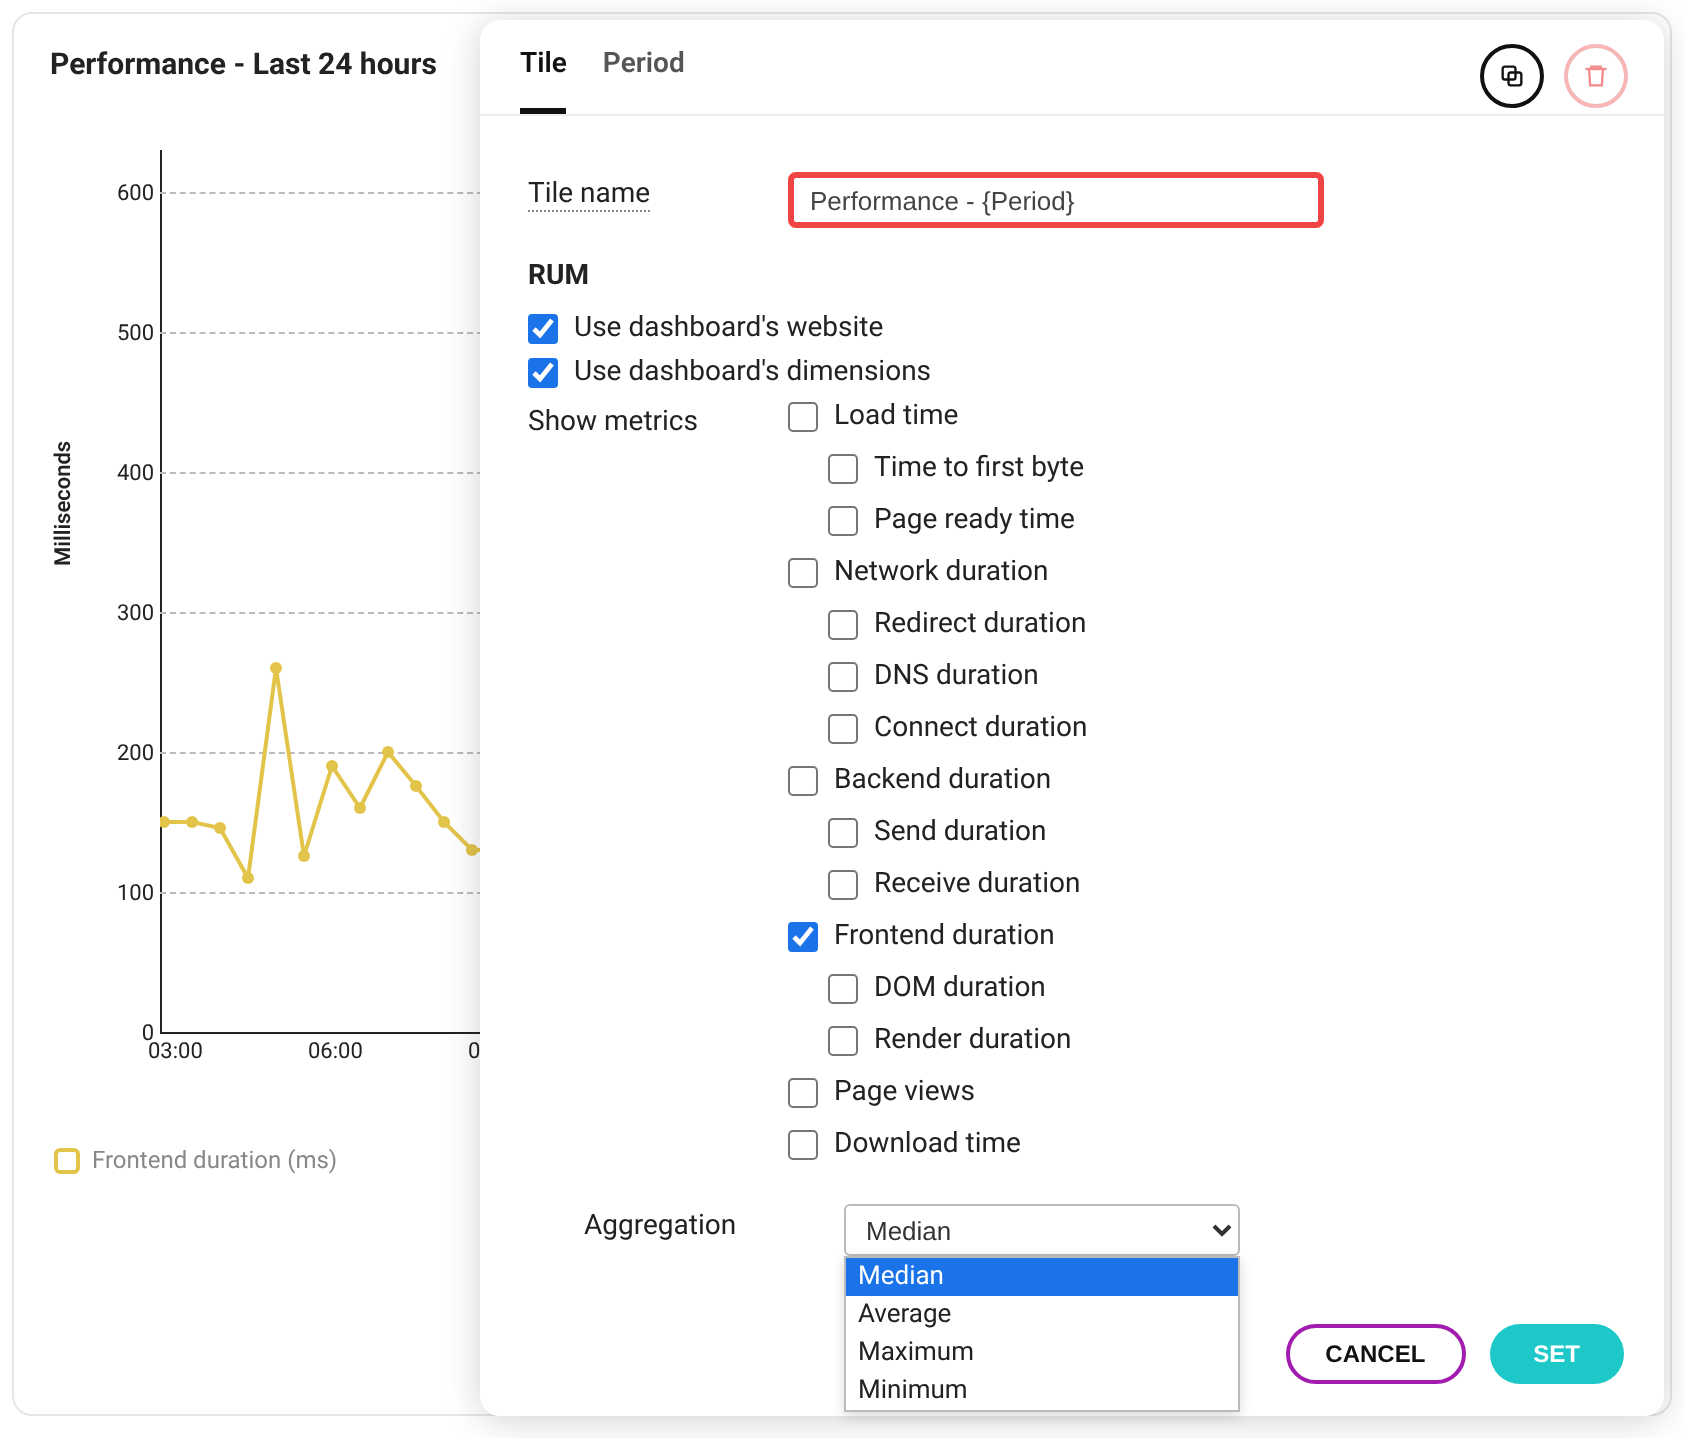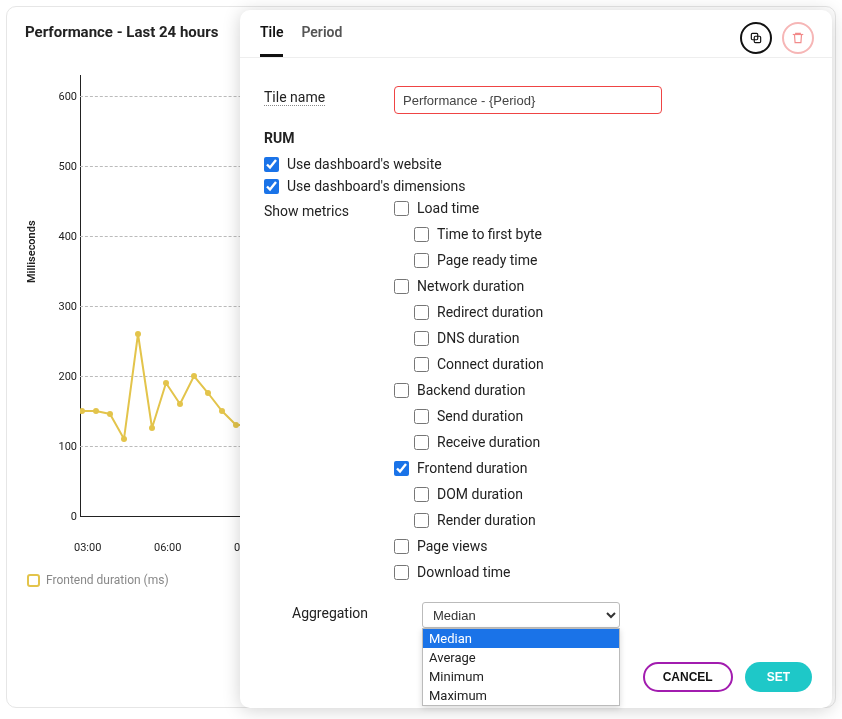--- a/index.html
+++ b/index.html
@@ -2,42 +2,42 @@
 <html><head>
 <meta charset="utf-8">
 <style>
 * { box-sizing: border-box; margin: 0; padding: 0; }
 body { font-family: -apple-system, BlinkMacSystemFont, "Segoe UI", Roboto, Arial, sans-serif; background: #fff; width: 842px; height: 719px; position: relative; overflow: hidden; }
 .bg-card { position: absolute; left: 6px; top: 6px; width: 830px; height: 702px; border: 1px solid #e6e6e6; border-radius: 10px; background: #fff; }
 .card-title { position: absolute; left: 18px; top: 16px; font-size: 15px; font-weight: 700; color: #222; }
 .chart-area { position: absolute; left: 20px; top: 46px; width: 270px; height: 490px; }
 .y-label { position: absolute; left: -2px; top: 230px; transform: rotate(-90deg); transform-origin: left top; font-size: 11px; color: #222; font-weight: 600; }
 .y-tick { position: absolute; left: 28px; font-size: 11px; color: #222; text-align: right; width: 22px; }
-.x-tick { position: absolute; top: 488px; font-size: 11px; color: #222; }
+.x-tick { position: absolute; top: 466px; font-size: 11px; color: #222; }
 .grid-dash { position: absolute; left: 53px; width: 216px; border-top: 1px dashed #bbb; }
 .y-axis-line { position: absolute; left: 53px; top: 22px; height: 442px; width: 0; border-left: 1px solid #222; }
 .x-axis-line { position: absolute; left: 53px; top: 463px; width: 216px; border-top: 1px solid #222; }
 .plot { position: absolute; left: 53px; top: 22px; width: 216px; height: 441px; pointer-events: none; }
 .legend { position: absolute; left: 20px; top: 566px; display: flex; align-items: center; gap: 6px; }
 .legend-swatch { width: 13px; height: 13px; border: 2px solid #e3c44b; background: #fff; border-radius: 3px; }
 .legend-text { font-size: 12px; color: #888; }
 .panel { position: absolute; right: 10px; top: 10px; width: 592px; height: 698px; background: #fff; border-radius: 10px; box-shadow: 0 2px 18px rgba(0,0,0,0.18); padding: 0; }
 .panel-header { display: flex; align-items: center; padding: 14px 20px 0 20px; border-bottom: 1px solid #eee; position: relative; }
 .tabs { display: flex; gap: 18px; }
 .tab { font-size: 14px; font-weight: 600; color: #555; padding-bottom: 14px; cursor: pointer; }
 .tab.active { color: #111; border-bottom: 3px solid #111; }
 .hdr-actions { position: absolute; right: 18px; top: 12px; display: flex; gap: 10px; }
 .icon-btn { width: 32px; height: 32px; border-radius: 50%; display: flex; align-items: center; justify-content: center; cursor: pointer; background: #fff; }
 .icon-btn.copy { border: 2px solid #111; }
 .icon-btn.del { border: 2px solid #f6b6b6; color: #f28a8a; }
 .panel-body { padding: 28px 24px 0 24px; font-size: 14px; color: #222; }
 .row { display: flex; align-items: flex-start; margin-bottom: 16px; }
 .lbl { width: 130px; font-size: 14px; color: #222; flex-shrink: 0; padding-top: 3px; }
 .dotted { border-bottom: 1px dotted #888; display: inline; }
-.text-input { width: 268px; height: 28px; border: 1px solid #ef4444; border-radius: 4px; padding: 0 8px; font-size: 13px; color: #444; }
+.text-input { width: 268px; height: 28px; border: 3px solid #ef4444; border-radius: 4px; padding: 0 8px; font-size: 13px; color: #444; }
 .section-head { font-weight: 700; margin-top: 4px; margin-bottom: 10px; }
 .chk-row { display: flex; align-items: center; gap: 8px; margin-bottom: 6px; }
 .chk-sub { padding-left: 20px; }
 input[type=checkbox] { width: 15px; height: 15px; accent-color: #1a73e8; cursor: pointer; }
 .metrics-col { display: flex; flex-direction: column; gap: 4px; }
 .sel { width: 198px; height: 26px; border: 1px solid #bbb; border-radius: 3px; padding: 0 6px; font-size: 13px; color: #333; background: #fff; cursor: pointer; }
 .dropdown-open { position: absolute; width: 198px; border: 1px solid #bbb; background: #fff; font-size: 13px; box-shadow: 0 2px 6px rgba(0,0,0,0.15); z-index: 10; }
 .dropdown-open .opt { padding: 2px 6px; cursor: pointer; }
 .dropdown-open .opt.sel-active { background: #1a73e8; color: #fff; }
 .panel-footer { position: absolute; bottom: 16px; right: 20px; display: flex; gap: 12px; align-items: center; }
@@ -209,22 +209,22 @@
 
     <div class="row" style="position:relative;margin-left:28px;">
       <div class="lbl">Aggregation</div>
       <div style="position:relative;">
         <select class="sel">
           <option>Median</option>
         </select>
         <div class="dropdown-open" style="left:0; top:26px;">
           <div class="opt sel-active">Median</div>
           <div class="opt">Average</div>
+          <div class="opt">Maximum</div>
           <div class="opt">Minimum</div>
-          <div class="opt">Maximum</div>
         </div>
       </div>
     </div>
   </div>
 
   <div class="panel-footer">
     <button class="btn cancel">CANCEL</button>
     <button class="btn set">SET</button>
   </div>
 </div>

